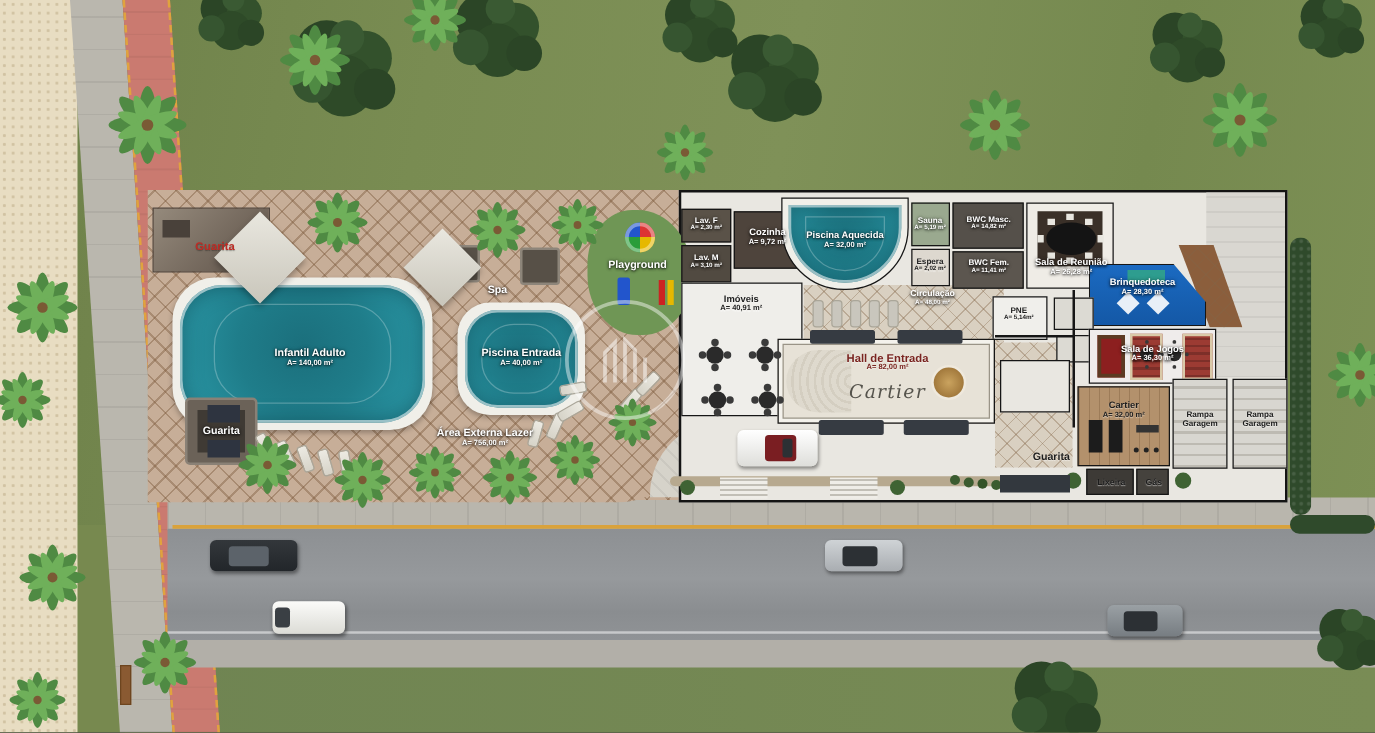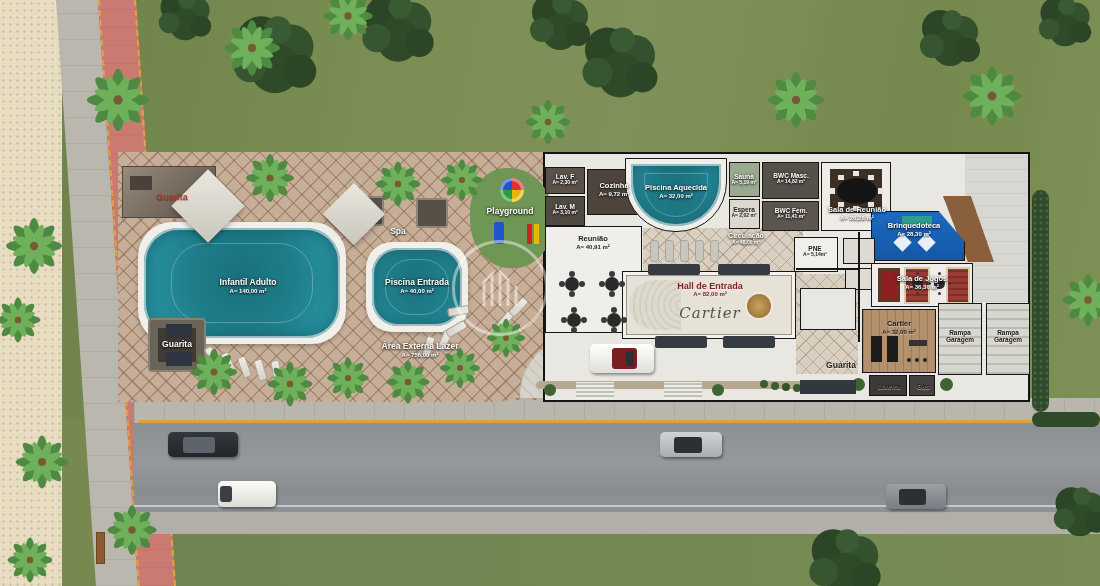--- a/index.html
+++ b/index.html
@@ -423,31 +423,31 @@
 
   
   <div class="lbl red" style="left:172px;top:197px;"><span>Guarita</span></div>
   <div class="lbl" style="left:398px;top:232px;"><span>Spa</span></div>
   <div class="lbl" style="left:510px;top:212px;"><span>Playground</span></div>
   <div class="lbl" style="left:248px;top:286px;">
     <span>Infantil Adulto</span><span class="area">A= 140,00 m²</span></div>
   <div class="lbl" style="left:417px;top:286px;">
     <span>Piscina Entrada</span><span class="area">A= 40,00 m²</span></div>
   <div class="lbl" style="left:177px;top:345px;"><span>Guarita</span></div>
-  <div class="lbl" style="left:388px;top:350px;margin-left:32px;">
+  <div class="lbl" style="left:388px;top:350px;">
     <span>Área Externa Lazer</span><span class="area">A= 756,00 m²</span></div>
 
   <div class="lbl tiny" style="left:565px;top:180px;">
     <span>Lav. F</span><span class="area">A= 2,30 m²</span></div>
   <div class="lbl tiny" style="left:565px;top:210px;">
     <span>Lav. M</span><span class="area">A= 3,10 m²</span></div>
   <div class="lbl" style="left:614px;top:190px;font-size:7.5px;">
     <span>Cozinha</span><span class="area">A= 9,72 m²</span></div>
   <div class="lbl dark" style="left:593px;top:243px;font-size:7.5px;">
-    <span>Reunião</span><span class="area">A= 40,91 m²</span></div>
+    <span>Imóveis</span><span class="area">A= 40,91 m²</span></div>
   <div class="lbl" style="left:676px;top:192px;font-size:7.5px;">
     <span>Piscina Aquecida</span><span class="area">A= 32,00 m²</span></div>
   <div class="lbl tiny" style="left:744px;top:180px;">
     <span>Sauna</span><span class="area">A= 5,19 m²</span></div>
   <div class="lbl tiny" style="left:744px;top:213px;color:#222;text-shadow:0 1px 1px rgba(255,255,255,.5);">
     <span>Espera</span><span class="area">A= 2,02 m²</span></div>
   <div class="lbl tiny" style="left:791px;top:179px;">
     <span>BWC Masc.</span><span class="area">A= 14,82 m²</span></div>
   <div class="lbl tiny" style="left:791px;top:214px;">
     <span>BWC Fem.</span><span class="area">A= 11,41 m²</span></div>

